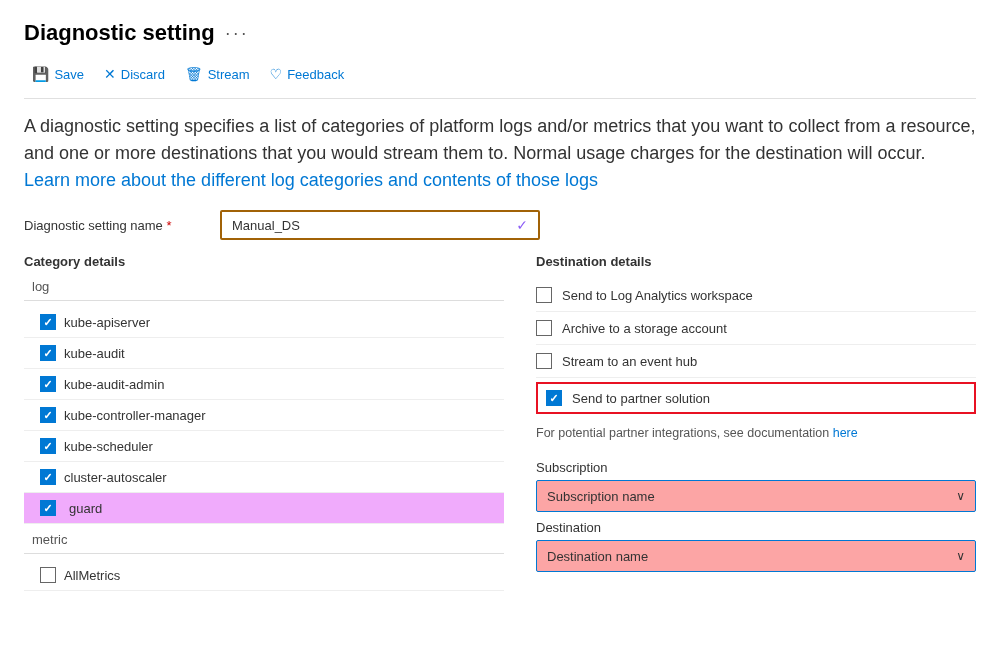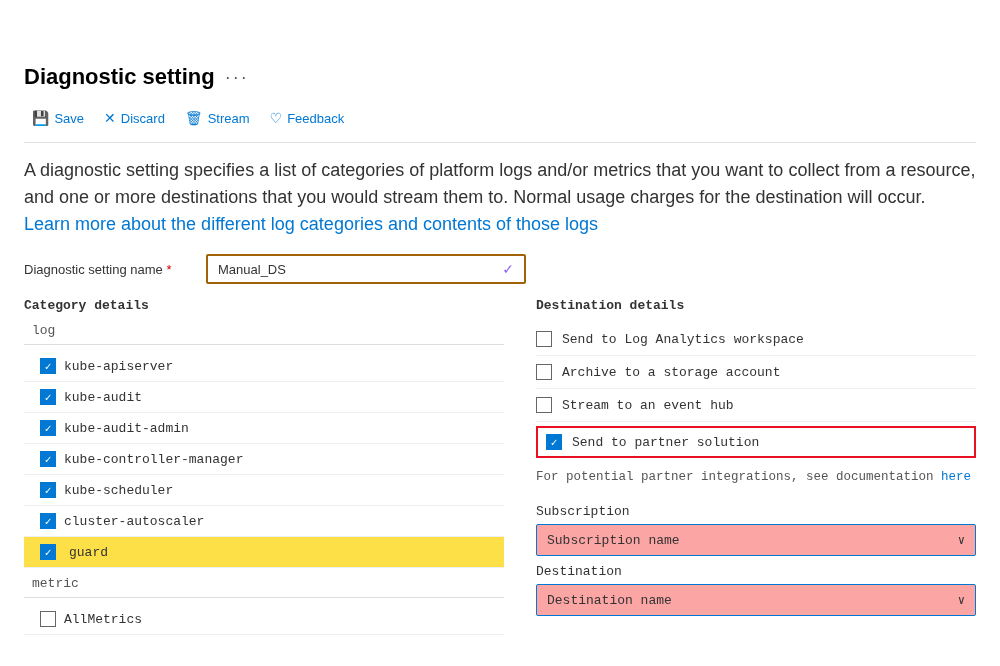--- a/index.html
+++ b/index.html
@@ -8,21 +8,20 @@
       font-size: 13px;
       color: #333;
       background: #fff;
       padding: 20px 24px;
     }
     .page-title {
       display: flex;
       align-items: center;
       gap: 10px;
       margin-bottom: 16px;
-      margin-top: 44px;
     }
     .page-title h1 {
       font-size: 22px;
       font-weight: 600;
       color: #000;
     }
     .page-title .ellipsis {
       font-size: 18px;
       color: #555;
       letter-spacing: 2px;
@@ -55,21 +54,21 @@
       color: #333;
       margin-bottom: 16px;
       max-width: 980px;
       line-height: 1.5;
     }
     .description a { color: #0078d4; text-decoration: none; }
     .form-row {
       display: flex;
       align-items: center;
       margin-bottom: 14px;
-      gap: 2px;
+      gap: 16px;
     }
     .form-label {
       font-size: 13px;
       color: #333;
       min-width: 180px;
     }
     .required { color: #c00; }
     .text-input {
       border: 2px solid #a16207;
       border-radius: 2px;
@@ -83,21 +82,20 @@
       justify-content: space-between;
       height: 30px;
     }
     .text-input .check-icon {
       color: #8b5cf6;
       font-size: 14px;
     }
     .main-content {
       display: flex;
       gap: 32px;
-      font-family: Liberation Mono, monospace;
     }
     .left-panel {
       flex: 0 0 480px;
     }
     .right-panel {
       flex: 1;
     }
     .section-title {
       font-size: 13px;
       font-weight: 600;
@@ -119,21 +117,21 @@
     .checkbox-item {
       display: flex;
       align-items: center;
       gap: 8px;
       padding: 7px 0 7px 16px;
       border-bottom: 1px solid #eee;
       font-size: 13px;
       color: #333;
     }
     .checkbox-item.highlighted {
-      background: #fde047;
+      background: #f0abfc;
       gap: 13px;
     }
     .checkbox-checked {
       width: 16px;
       height: 16px;
       background: #0078d4;
       border: 1px solid #0078d4;
       display: flex;
       align-items: center;
       justify-content: center;

